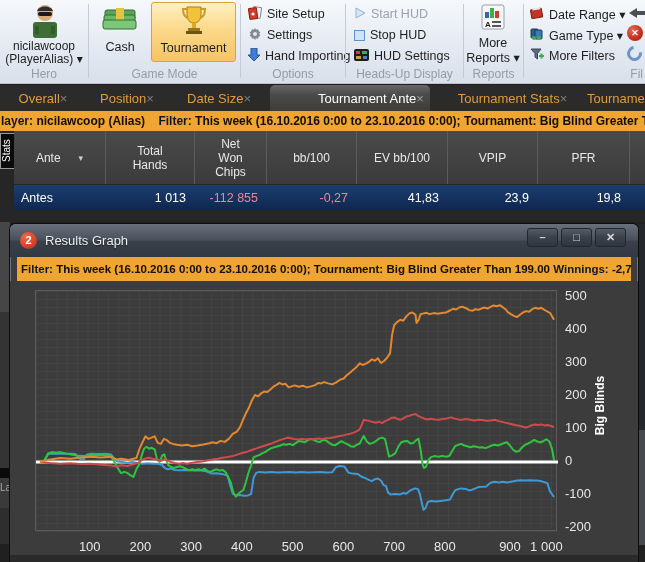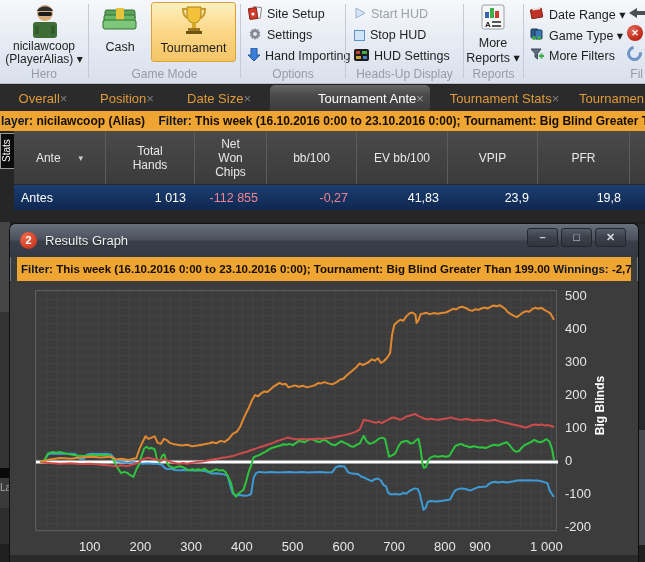--- a/index.html
+++ b/index.html
@@ -279,21 +279,21 @@
     <span class="x">×</span>
   </div>
   <div class="tab" style="width:86px;margin-left:8px">
     <span>Date Size</span>
     <span class="x">×</span>
   </div>
   <div class="tab active" style="width:160px;margin-left:8px">
     <span>Tournament Ante</span>
     <span class="x">×</span>
   </div>
-  <div class="tab" style="width:133px;margin-left:8px">
+  <div class="tab" style="width:133px;margin-left:16px">
     <span>Tournament Stats</span>
     <span class="x">×</span>
   </div>
   <div class="tab" style="width:80px;margin-left:8px;justify-content:flex-start">
     <span>Tournamen</span>
   </div>
 </div>
 
 <div id="filterbar">
   <span class="flabel">layer:</span>
@@ -396,16 +396,16 @@
       <div class="ytick" style="top: 205.025px;">-100</div>
       <div class="ytick" style="top: 238.038px;">-200</div>
       <div class="xtick" style="left: 54.7404px;">100</div>
       <div class="xtick" style="left: 105.481px;">200</div>
       <div class="xtick" style="left: 156.221px;">300</div>
       <div class="xtick" style="left: 206.962px;">400</div>
       <div class="xtick" style="left: 257.702px;">500</div>
       <div class="xtick" style="left: 308.442px;">600</div>
       <div class="xtick" style="left: 359.183px;">700</div>
       <div class="xtick" style="left: 409.923px;">800</div>
-      <div class="xtick" style="left: 445px;">900</div>
+      <div class="xtick" style="left: 475px;">900</div>
       <div class="xtick" style="left: 511.404px;">1 000</div>
     </div>
 </div>
 
 </body></html>

